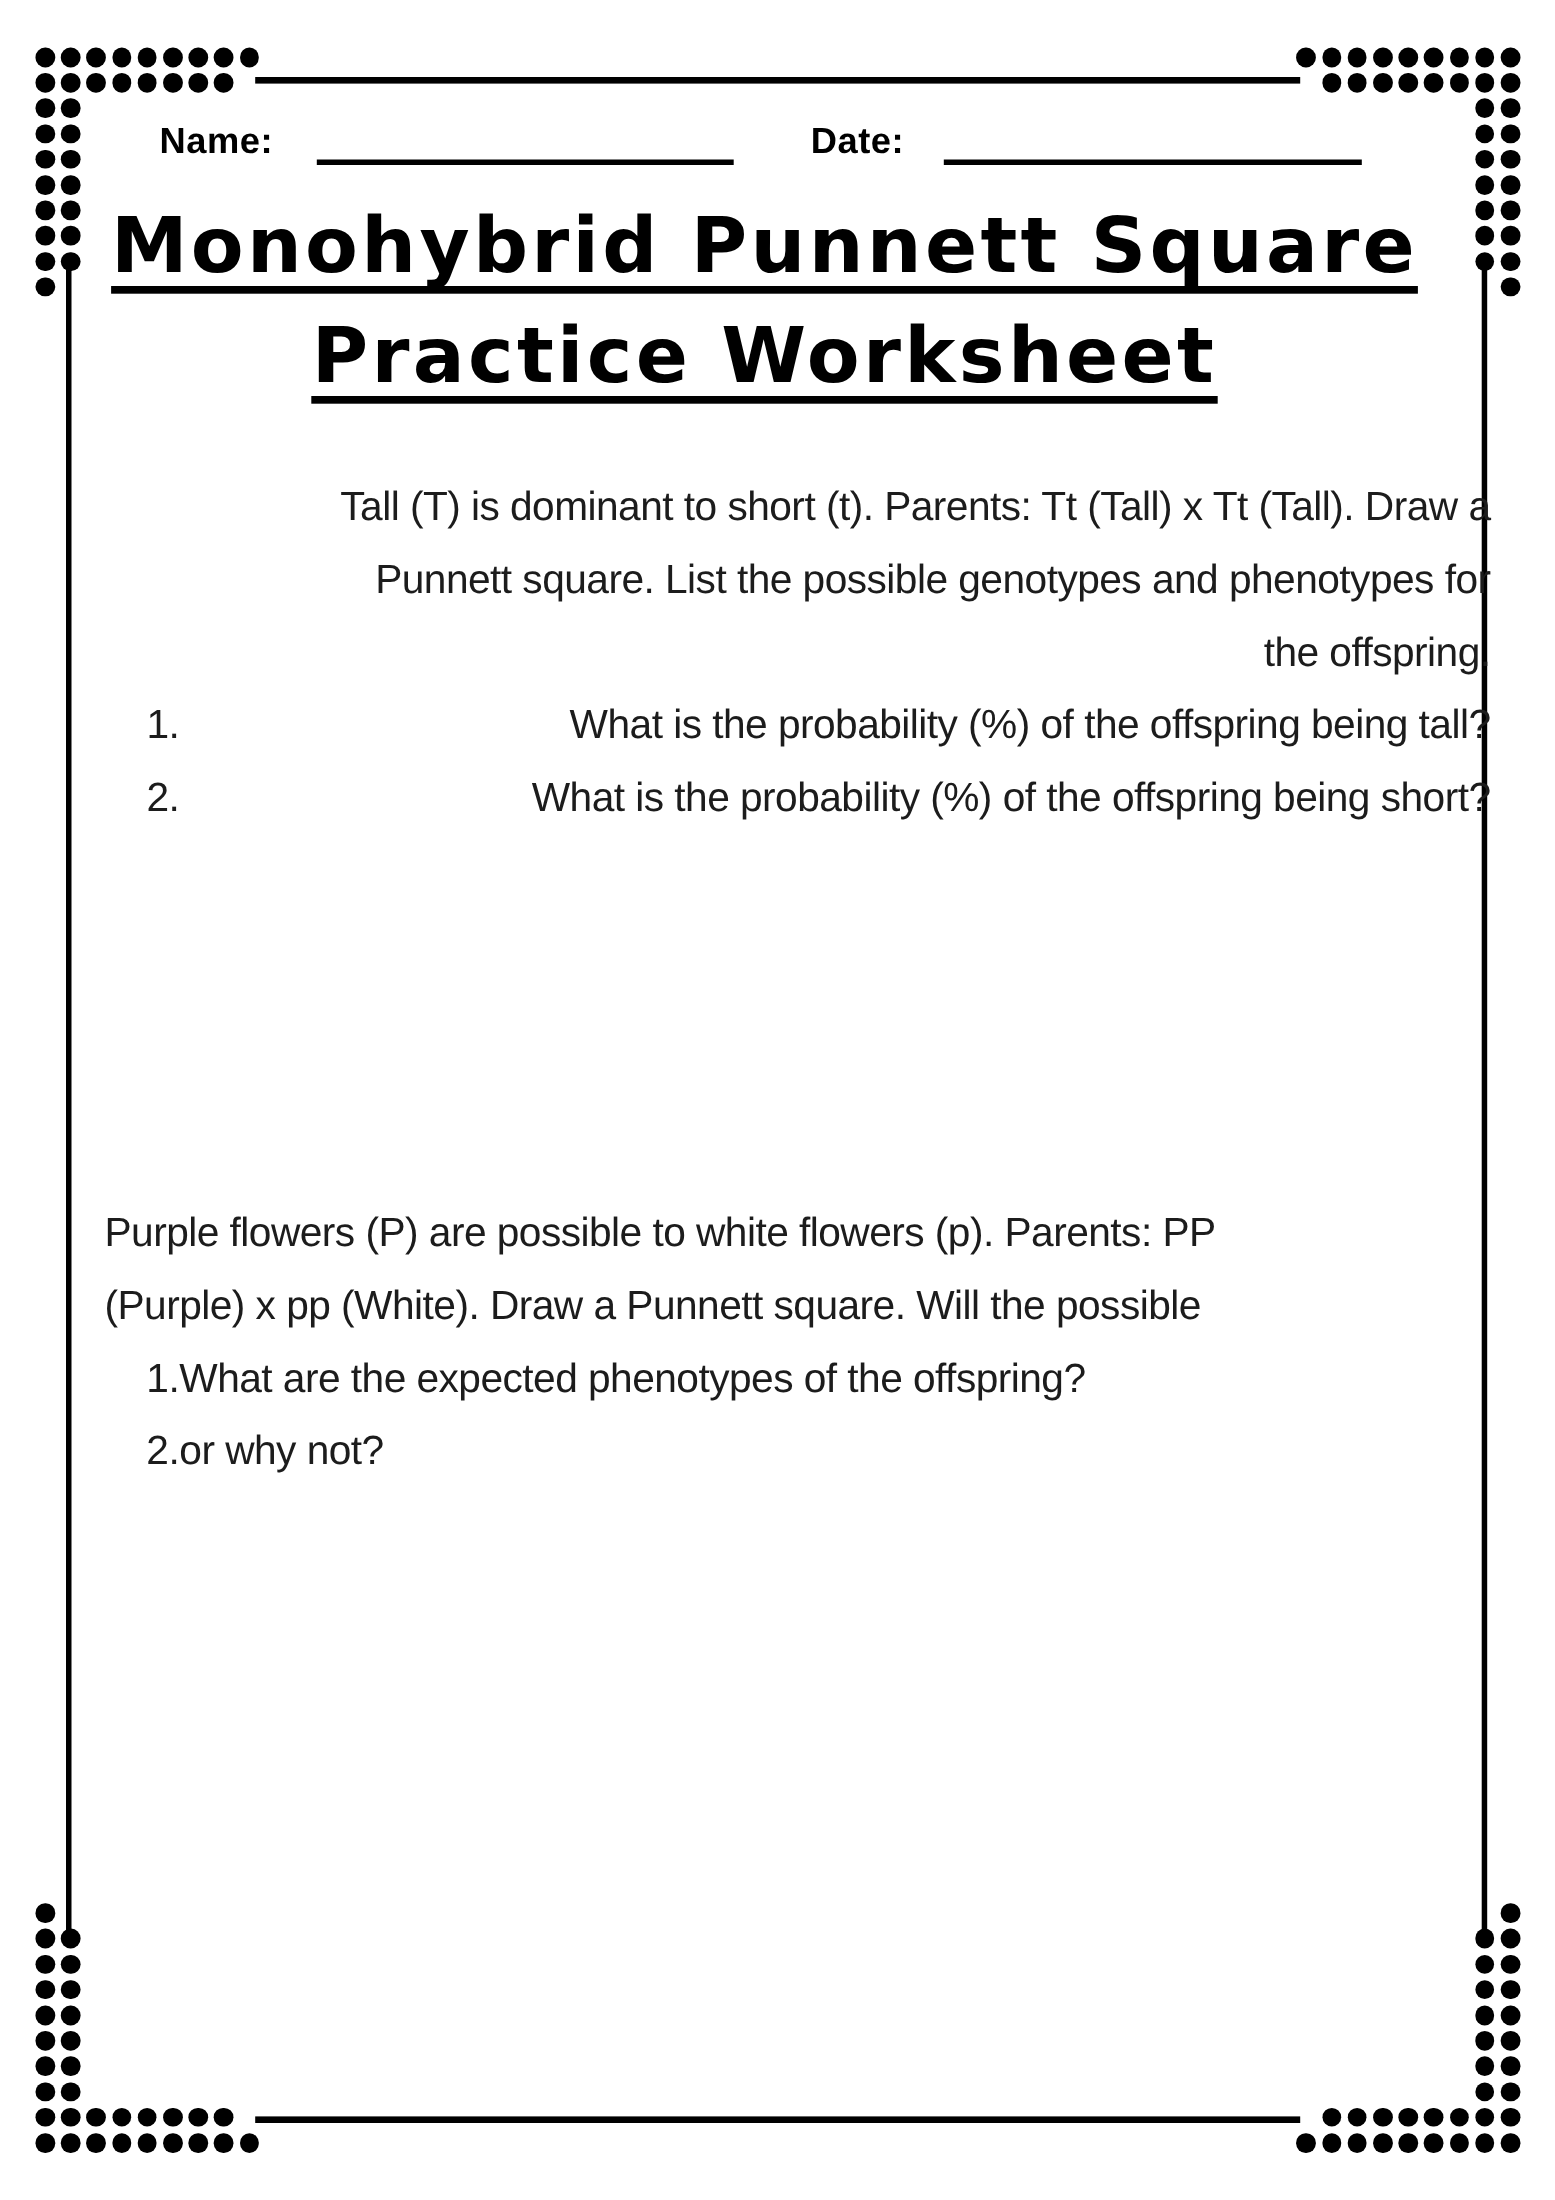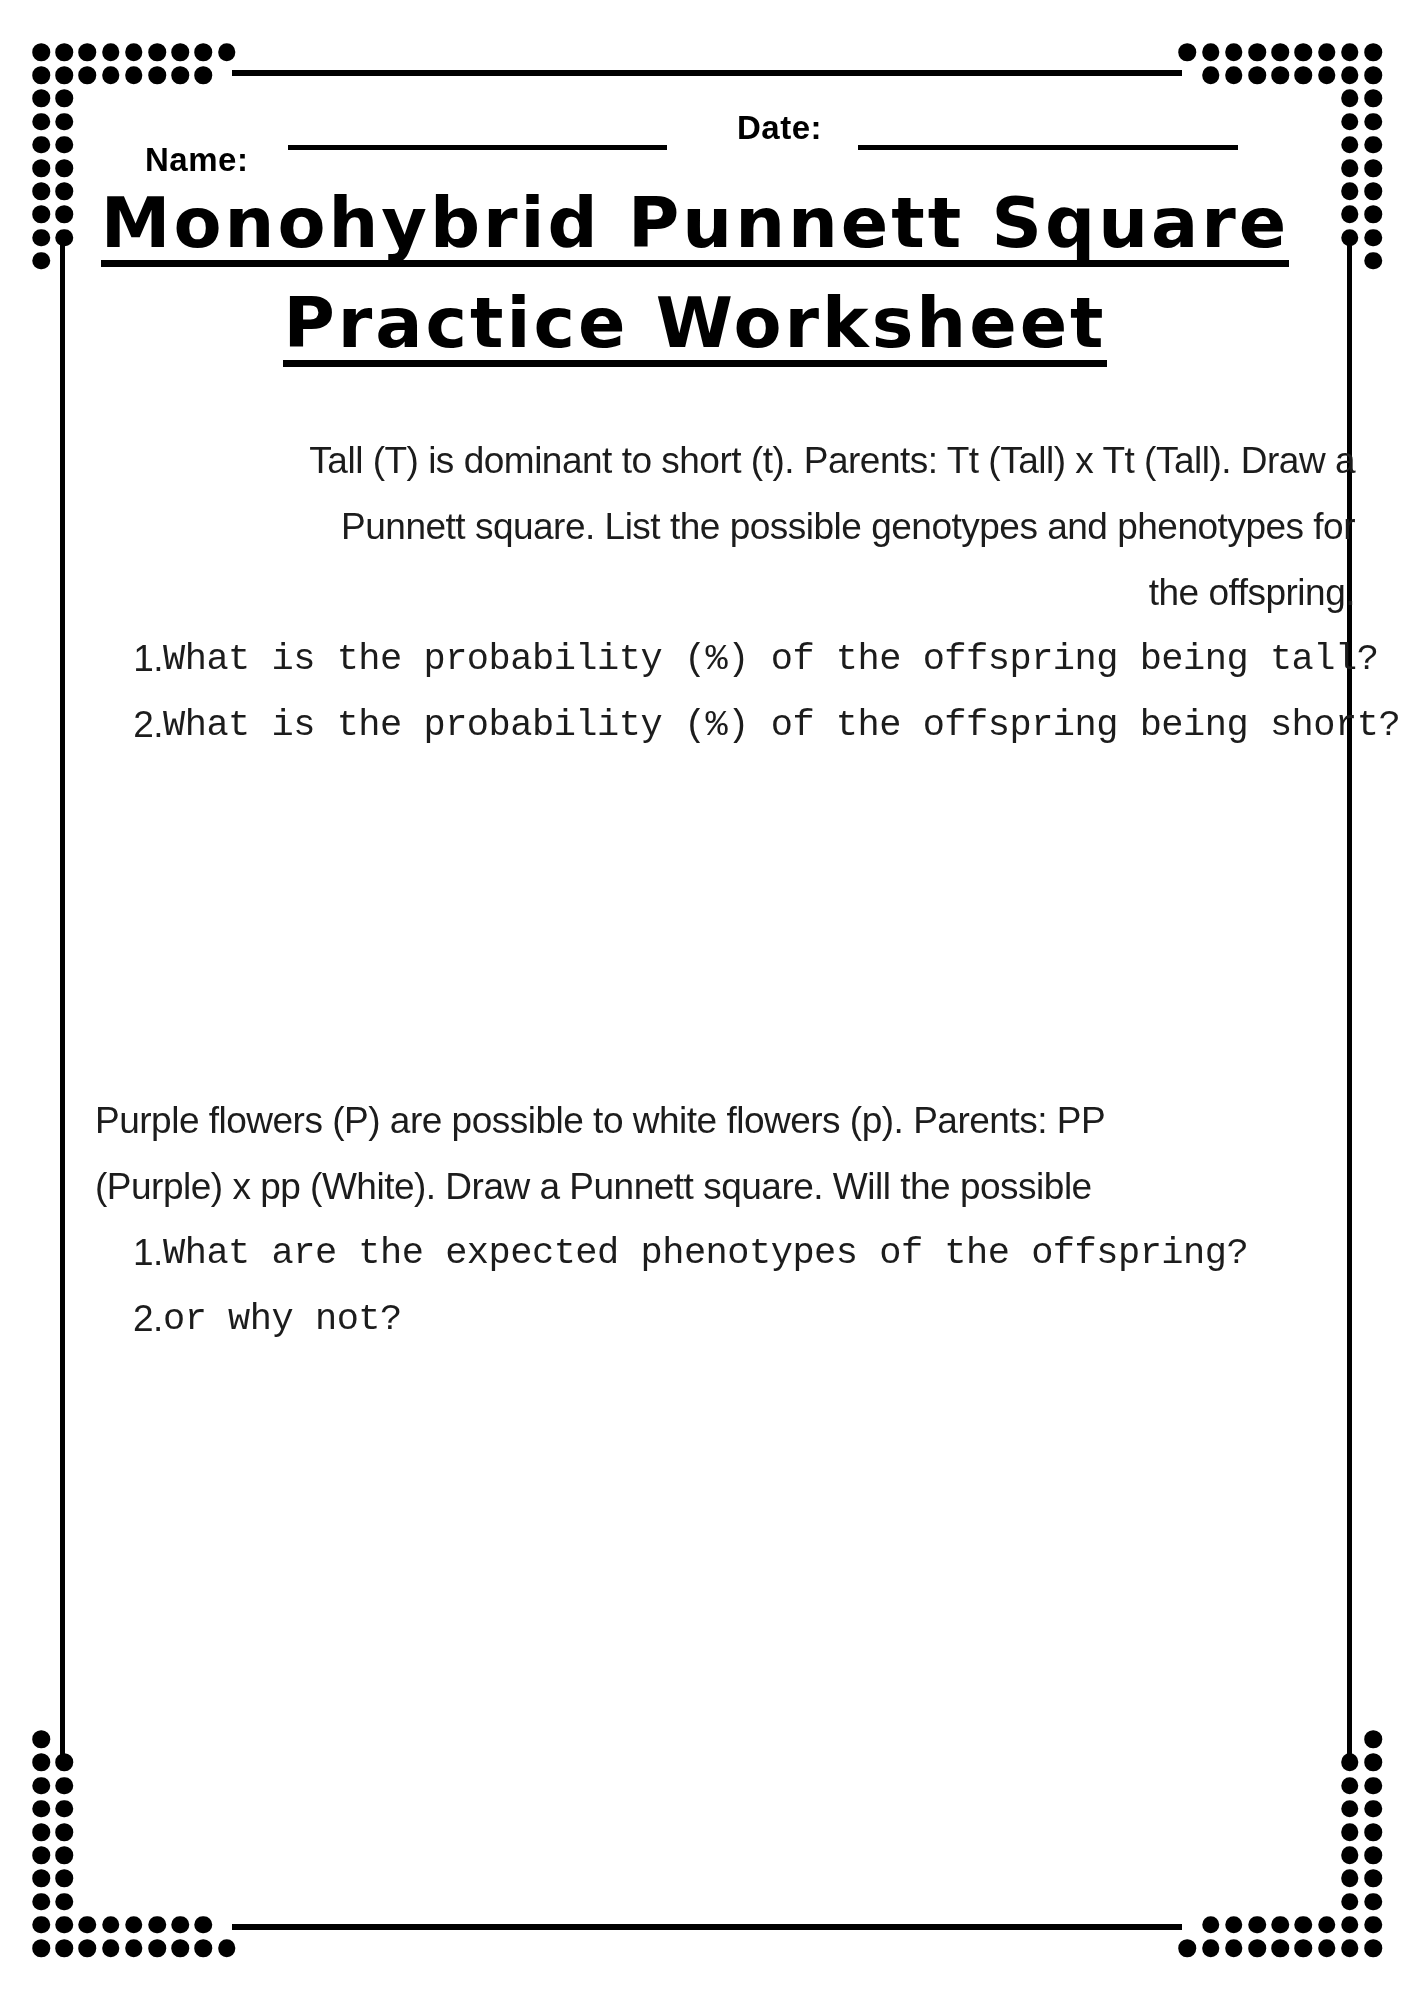--- a/index.html
+++ b/index.html
@@ -23,21 +23,21 @@
     display:inline-block;font-family:"DejaVu Sans","Liberation Sans",sans-serif;
     font-weight:bold;font-size:70px;line-height:73px;letter-spacing:3px;
     color:#000;border-bottom:7px solid #000;white-space:nowrap;
   }
   
   .section{position:absolute;left:95px;width:1260px;color:#1c1c1c;
     font-size:37px;line-height:66px;letter-spacing:-0.5px;}
   .bline-txt{white-space:nowrap;}
   .qrow{display:flex;margin-left:38px;}
   .qnum{flex:0 0 30px;white-space:nowrap;}
-  .qtext{flex:1 1 auto;font-family:Liberation Mono, monospace;}
+  .qtext{flex:1 1 auto;}
 </style>
 </head>
 <body>
 
 <div class="page">
 
   <div class="bline" style="left:232px;top:70px;width:950px;height:6px;"></div>
   <div class="bline" style="left:232px;top:1924px;width:950px;height:6px;"></div>
   <div class="bline" style="left:60px;top:240px;width:5px;height:1520px;"></div>
   <div class="bline" style="left:1347px;top:240px;width:5px;height:1520px;"></div>
@@ -166,21 +166,21 @@
       <div class="dot" style="left: 1349.8px; top: 1832px; background: rgb(0, 0, 0);"></div>
       <div class="dot" style="left: 1373px; top: 1808.8px; background: rgb(0, 0, 0);"></div>
       <div class="dot" style="left: 1349.8px; top: 1808.8px; background: rgb(0, 0, 0);"></div>
       <div class="dot" style="left: 1373px; top: 1785.6px; background: rgb(0, 0, 0);"></div>
       <div class="dot" style="left: 1349.8px; top: 1785.6px; background: rgb(0, 0, 0);"></div>
       <div class="dot" style="left: 1373px; top: 1762.4px; background: rgb(0, 0, 0);"></div>
       <div class="dot" style="left: 1349.8px; top: 1762.4px; background: rgb(0, 0, 0);"></div>
       <div class="dot" style="left: 1373px; top: 1739.2px; background: rgb(0, 0, 0);"></div>
     </div>
 
-  <div class="field-label" style="left:145px;top:106px;margin-top:32px;">Name:</div>
+  <div class="field-label" style="left:145px;top:106px;">Name:</div>
   <div class="blank-line" style="left:288px;top:145px;width:379px;"></div>
 
   <div class="field-label" style="left:737px;top:106px;">Date:</div>
   <div class="blank-line" style="left:858px;top:145px;width:380px;"></div>
 
   <div class="title-row" style="top:287px;">
     <span class="title-text">Practice Worksheet</span>
   </div>
   <div class="title-row" style="top:187px;">
     <span class="title-text">Monohybrid Punnett Square</span>

